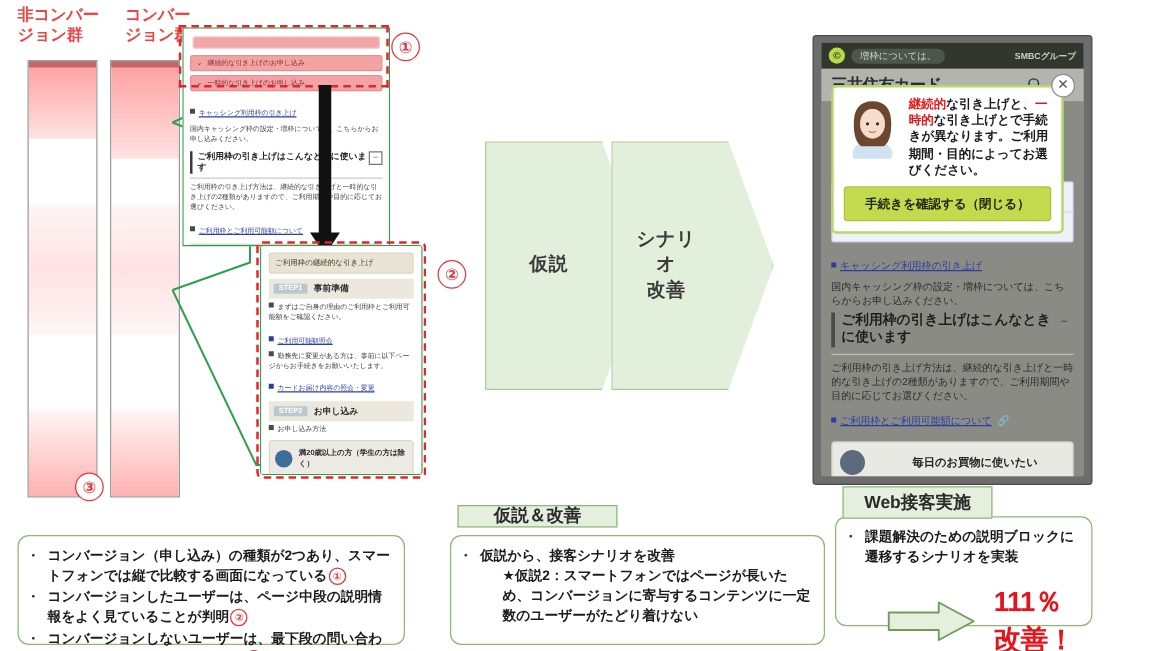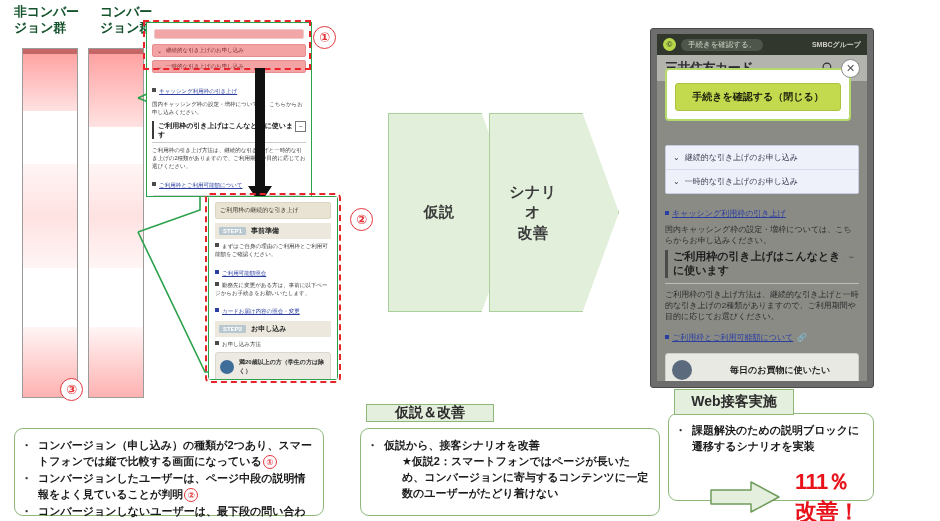--- a/index.html
+++ b/index.html
@@ -1,21 +1,21 @@
 <!DOCTYPE html>
 <html><head>
 <meta charset="utf-8">
 <style>
   html,body{margin:0;padding:0;background:#fff;}
   body{width:940px;height:521px;position:relative;overflow:hidden;
        font-family:"Liberation Sans","DejaVu Sans",sans-serif;color:#222;}
   .abs{position:absolute;}
 
   
-  .colhead{font-size:13px;font-weight:700;line-height:1.22;color:#14532d;letter-spacing:-.2px;}
+  .colhead{font-size:13px;font-weight:700;line-height:1.22;color:#ef4444;letter-spacing:-.2px;}
 
   
   .strip{background:#fff;border:1px solid #9b9b9b;overflow:hidden;box-sizing:border-box;}
 
   .redDash{border:2px dashed #e8232a;box-sizing:border-box;}
   .greenSolid{border:1.6px solid #2aa14a;box-sizing:border-box;}
 
   .circnum{width:19px;height:19px;border-radius:50%;border:1.6px solid #e4363c;
     color:#e4363c;font-size:12px;font-weight:700;display:flex;align-items:center;
     justify-content:center;background:#fff;line-height:1;}
@@ -227,21 +227,21 @@
   <span>
     <span style="display:block">シナリオ</span>
     <span style="display:block">改善</span>
   </span>
 </div>
 
 <div class="abs phone" style="left:650px;top:28px;width:224px;height:360px;">
   <div class="ph-screen">
     <div class="ph-topbar">
       <span class="ph-logo">©</span>
-      <span class="ph-pill">手続きを確認する。</span>
+      <span class="ph-pill">増枠については。</span>
       <span class="ph-smbc">SMBCグループ</span>
     </div>
     <div class="ph-brand">
       <span class="ph-brandtxt">三井住友カード</span>
       <span class="ph-icons">
         <svg width="14" height="14" viewBox="0 0 20 20">
           <circle cx="8.5" cy="8.5" r="5.5" fill="none" stroke="#2d2d33" stroke-width="1.6"></circle>
           <line x1="12.6" y1="12.6" x2="18" y2="18" stroke="#2d2d33" stroke-width="1.8"></line>
         </svg>
         <svg width="15" height="13" viewBox="0 0 20 16">
@@ -283,20 +283,34 @@
       <div class="card" style="margin-top:9px;">
         <span class="card-ic"></span>
         <span style="font-size:9px;font-weight:700;color:#232323;margin-left:32px;">
           <span>毎日のお買物</span><span>に使いたい</span>
         </span>
       </div>
     </div>
 
     <div class="popup">
       <span class="pclose">✕</span>
+      <div class="popup-row">
+        <svg class="avatar" viewBox="0 0 46 50">
+          <ellipse cx="23" cy="46" rx="16" ry="11" fill="#cfe3f2"></ellipse>
+          <path d="M8 22 q0 -18 15 -18 q15 0 15 18 q0 14 -6 18 l-18 0 q-6 -4 -6 -18z" fill="#6b4730"></path>
+          <ellipse cx="23" cy="22" rx="10" ry="12" fill="#f6ddc9"></ellipse>
+          <path d="M13 14 q10 -8 20 0 q-2 -9 -10 -9 q-8 0 -10 9z" fill="#6b4730"></path>
+          <circle cx="19" cy="22" r="1.3" fill="#3b2a1c"></circle>
+          <circle cx="27" cy="22" r="1.3" fill="#3b2a1c"></circle>
+          <path d="M20 28 q3 2 6 0" stroke="#b98a6c" stroke-width="1" fill="none"></path>
+        </svg>
+        <div class="popup-txt">
+          <span class="hl-red">継続的</span><span>な引き上げと、</span><span class="hl-red">一時的</span><span>な引き上げとで手続きが異なります。ご利用期間・目的によってお選びください。</span>
+        </div>
+      </div>
       <div class="popup-btn">手続きを確認する（閉じる）</div>
     </div>
   </div>
 </div>
 
 <div class="sect" style="left:14px;top:404px;width:310px;height:112px;">
   <div class="sect-body" style="top:24px;padding:9px 8px 6px 6px;">
     <ul class="bullets">
       <li>
           <span class="dot">・</span>

